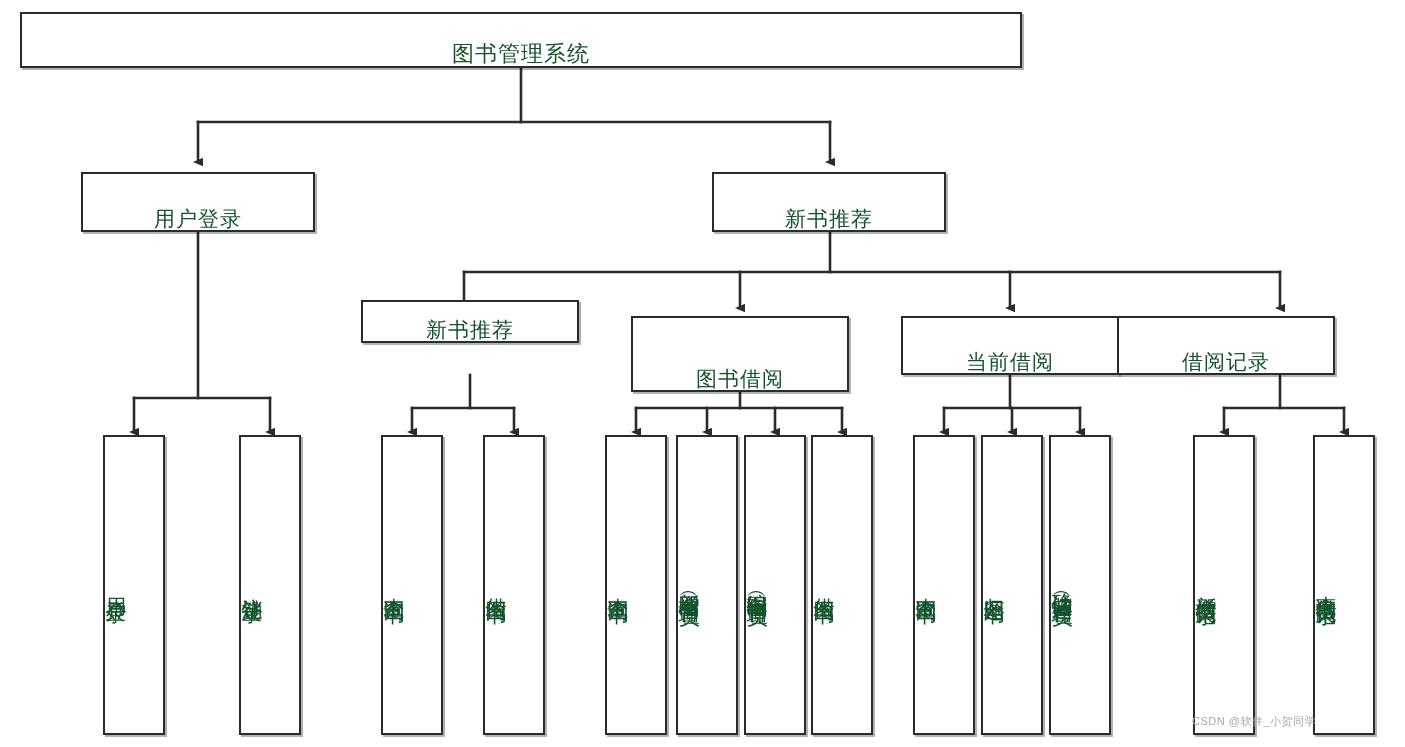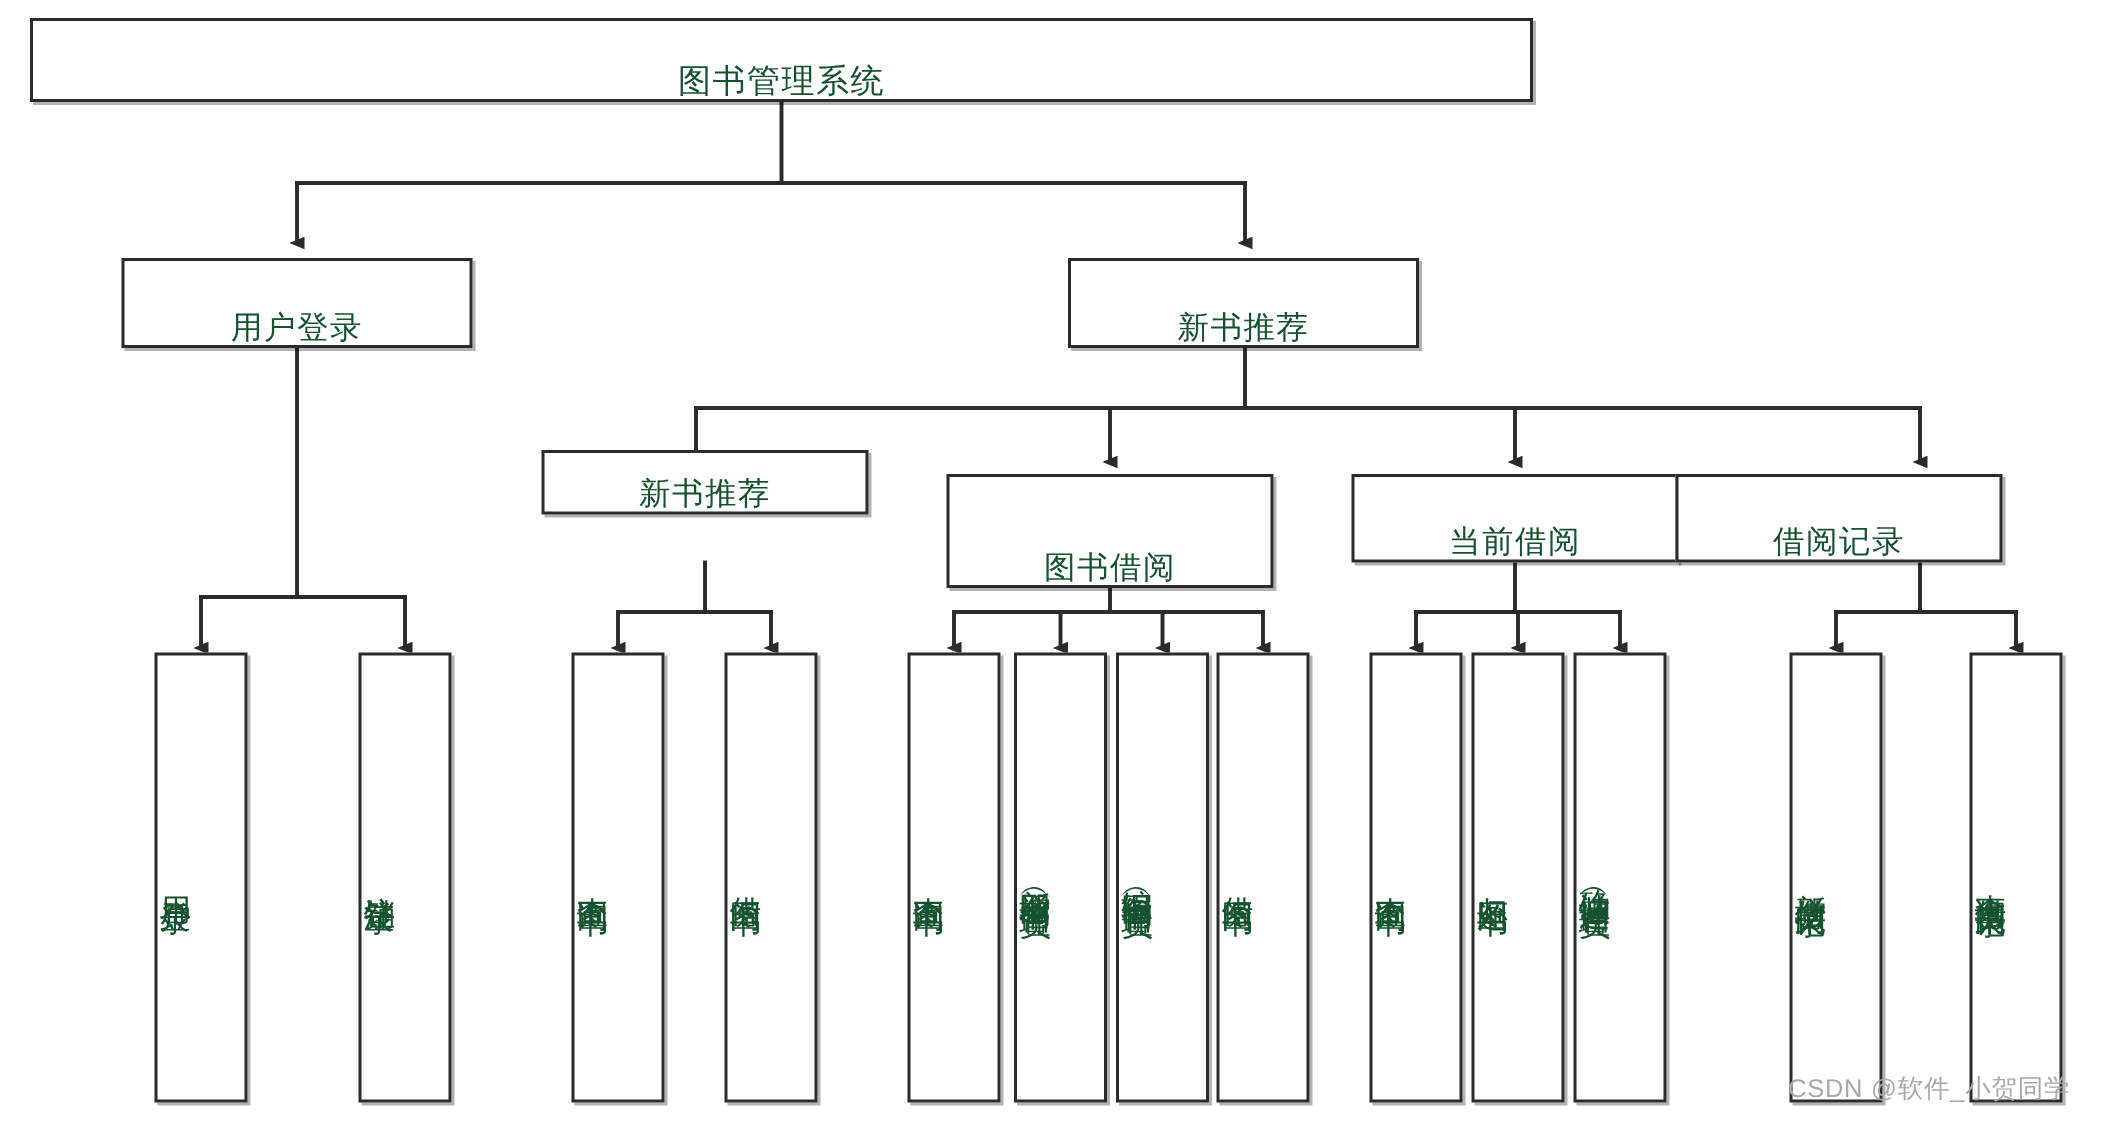--- a/index.html
+++ b/index.html
@@ -49,21 +49,21 @@
     font-size: 21px;
     letter-spacing: 2px;
     line-height: 1.05;
     white-space: nowrap;
   }
   .node.root {
     font-size: 22px;
   }
   .watermark {
     position: absolute;
-    font-size: 17px;
+    font-size: 11px;
     color: #a8a8a8;
     white-space: nowrap;
     letter-spacing: 0.5px;
     user-select: none;
   }
 </style>
 </head>
 <body>
 
 <div id="canvas">

